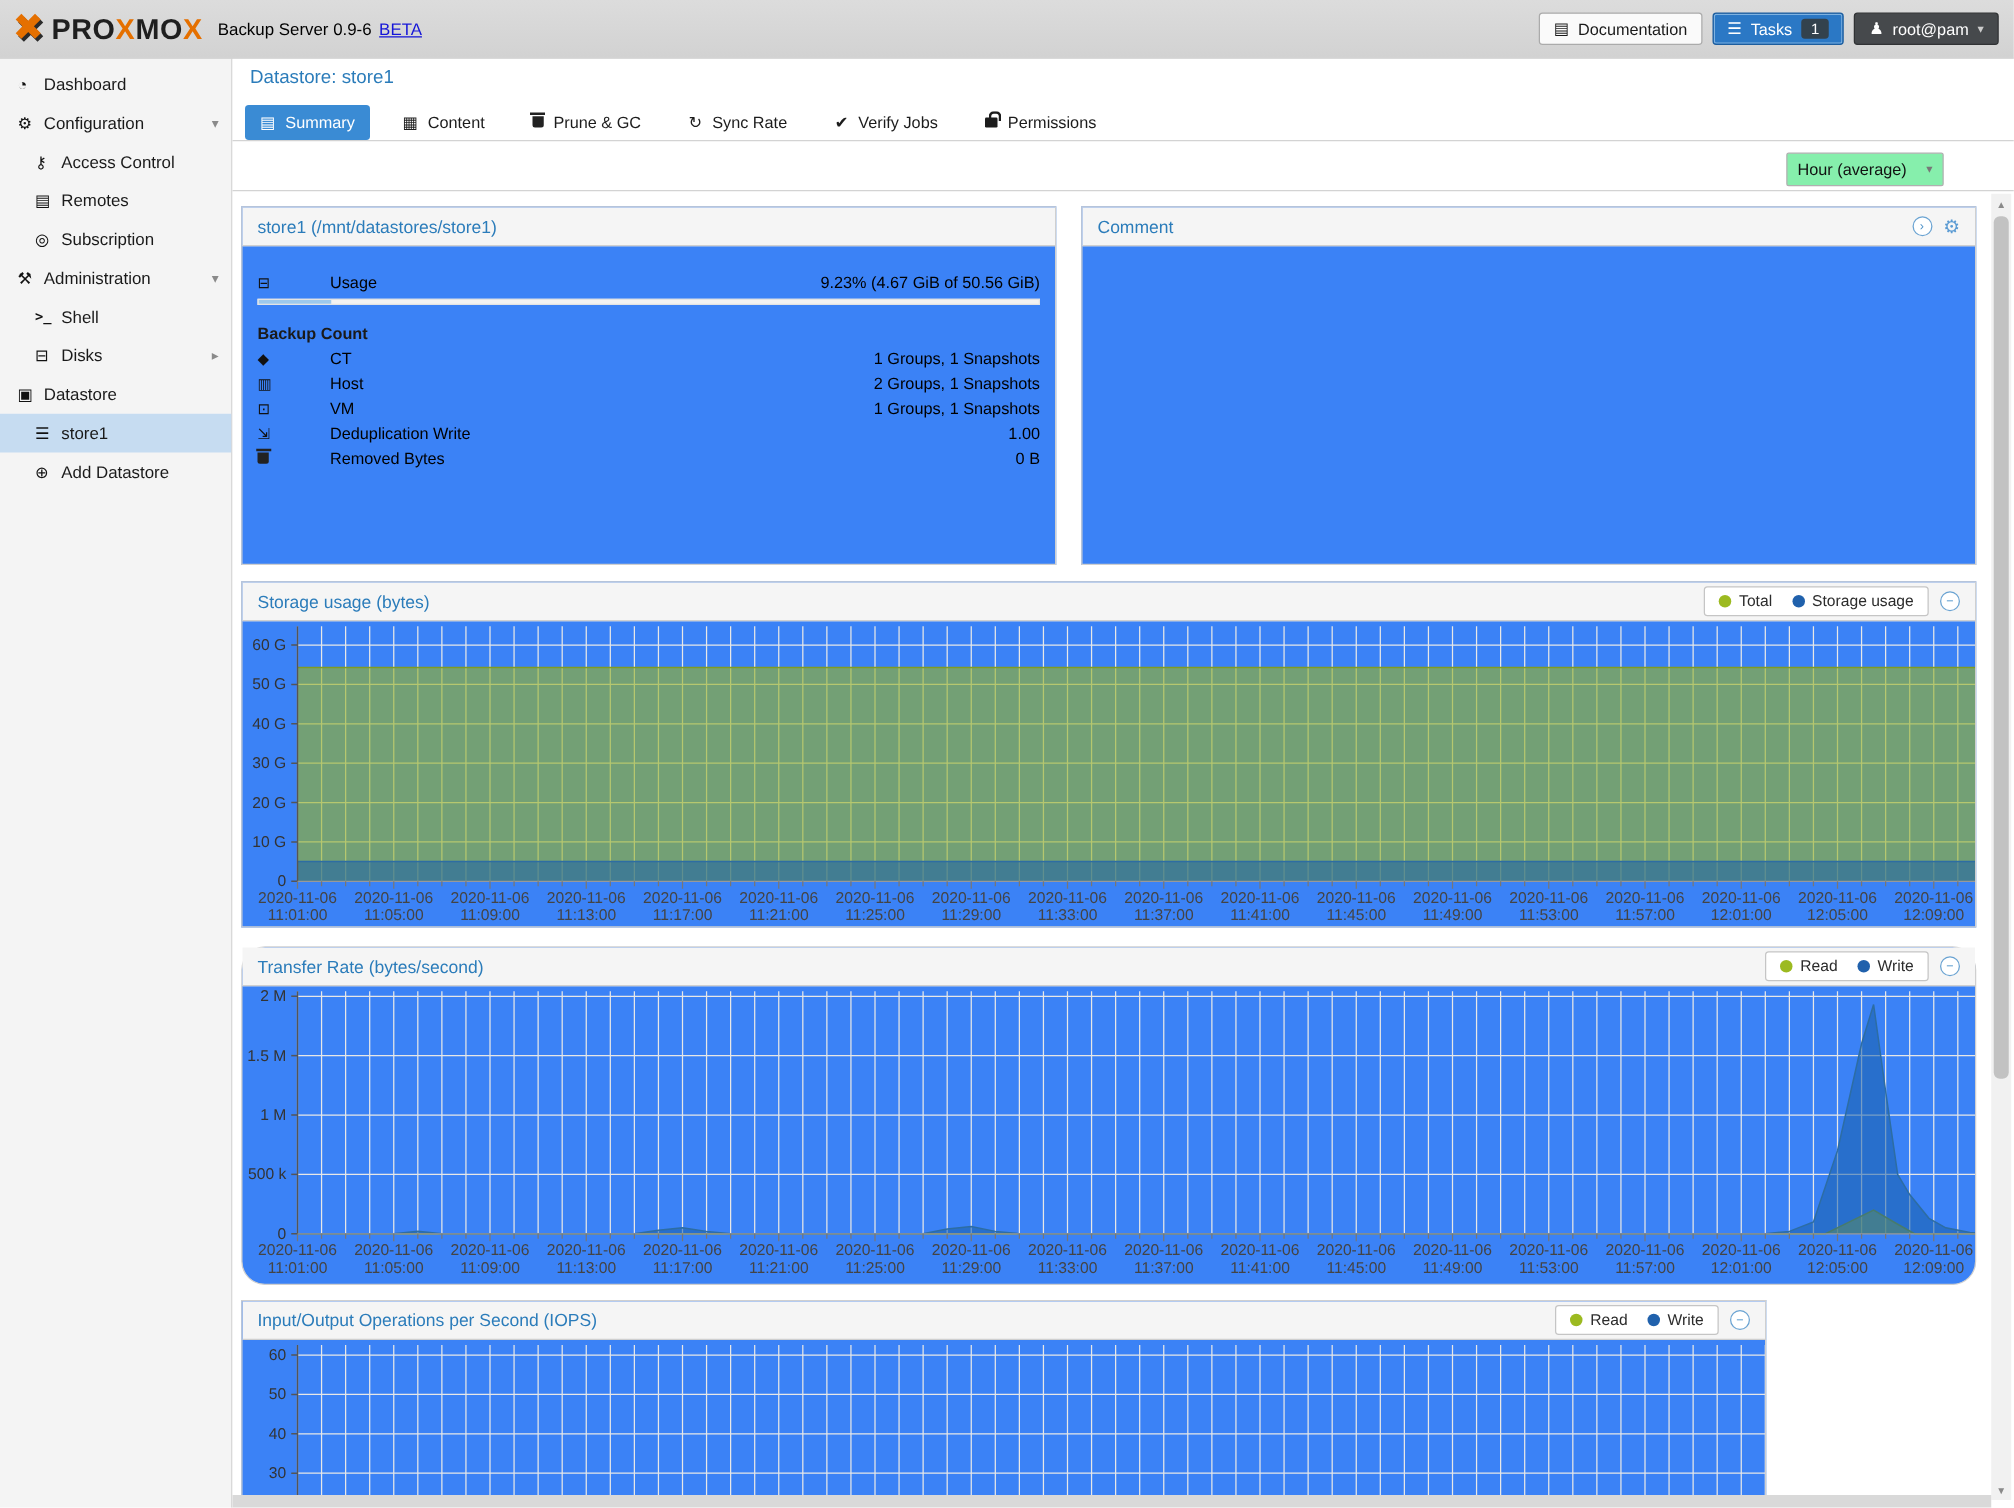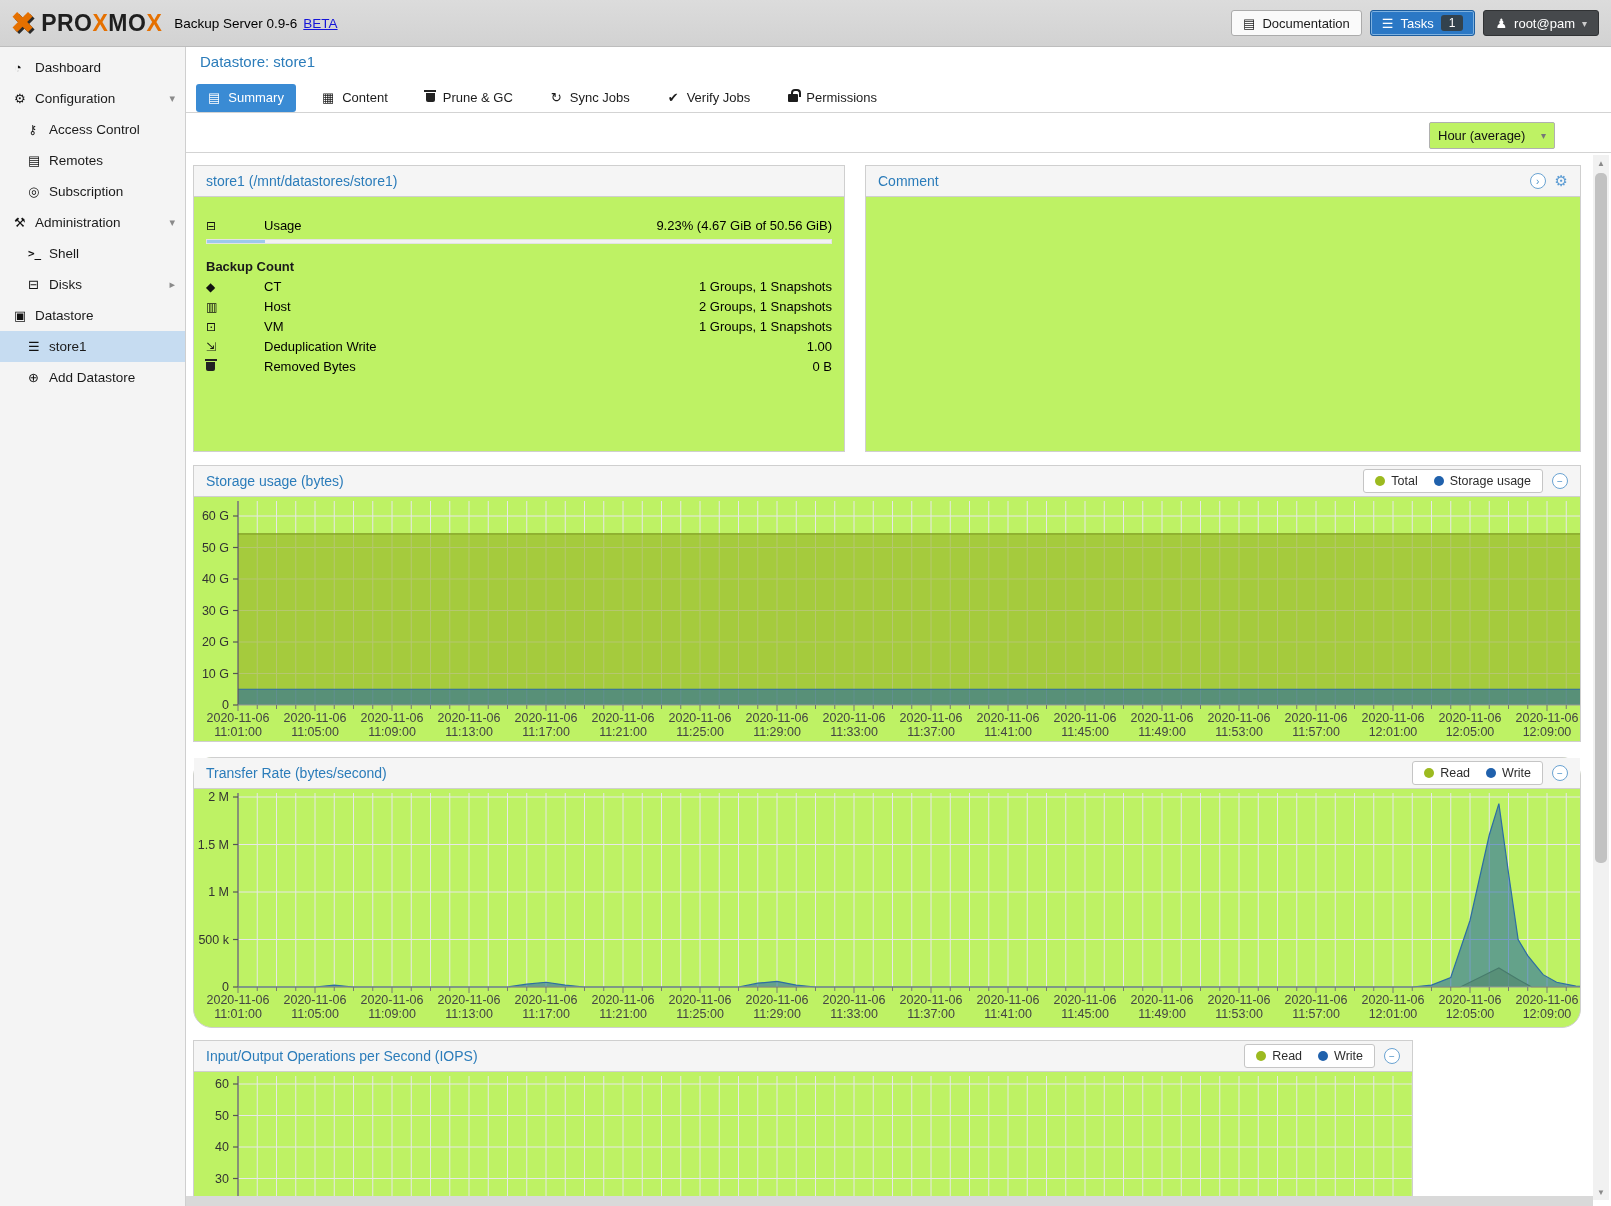--- a/index.html
+++ b/index.html
@@ -38,27 +38,27 @@
 
   
   #main-bg { left:186px; top:47px; width:1425px; height:1159px; background:#fff; }
   #page-title { left:200px; top:53px; font-size:15px; color:#2b7cba; }
   #tab-bar { left:196px; top:83px; height:29px; display:flex; gap:14px; align-items:center; }
   .tab { height:28px; display:flex; align-items:center; gap:8px; padding:0 12px; border-radius:3px; cursor:pointer; color:#1c1c1c; }
   .tab .t-ic { font-size:13px; }
   .tab.active { background:#3a8bd4; color:#fff; }
   .hline { background:#d3d3d3; height:1px; }
 
-  #hour-select { left:1429px; top:122px; width:126px; height:27px; background:#bef264;
+  #hour-select { left:1429px; top:122px; width:126px; height:27px; background:#86efac;
     border:1px solid #b0b0b0; border-radius:2px; display:flex; align-items:center;
     padding:0 8px; cursor:pointer; justify-content:space-between; color:#111; }
   #hour-select .chev { color:#777; font-size:10px; }
 
   
-  .panel { border:1px solid #cfcfcf; background:#bef264; }
+  .panel { border:1px solid #cfcfcf; background:#3b82f6; }
   .panel-header { height:31px; background:#f5f5f5; border-bottom:1px solid #cfcfcf;
     display:flex; align-items:center; padding:0 12px; }
   .panel-title { color:#2b7cba; font-size:14px; }
   .ph-right { margin-left:auto; display:flex; align-items:center; gap:9px; }
   .circ-ic { width:16px; height:16px; border:1px solid #6aa3d2; border-radius:50%; color:#4f93c9;
     display:flex; align-items:center; justify-content:center; font-size:10px; cursor:pointer; background:#fff; }
   .gear-ic { color:#5b9bd3; font-size:15px; cursor:pointer; }
   .legend-box { display:flex; align-items:center; gap:16px; background:#fff; border:1px solid #c5c5c5;
     border-radius:3px; height:24px; padding:0 11px; font-size:12.5px; color:#2c2c2c; }
   .legend-item { display:flex; align-items:center; gap:6px; cursor:pointer; }
@@ -185,21 +185,21 @@
     <div class="tab">
       <span class="t-ic">▦</span>
       <span>Content</span>
     </div>
     <div class="tab">
       <span class="t-ic"><span class="icon-trash"></span></span>
       <span>Prune &amp; GC</span>
     </div>
     <div class="tab">
       <span class="t-ic">↻</span>
-      <span>Sync Jobs</span>
+      <span>Sync Rate</span>
     </div>
     <div class="tab">
       <span class="t-ic">✔</span>
       <span>Verify Jobs</span>
     </div>
     <div class="tab">
       <span class="t-ic"><span class="icon-lock"></span></span>
       <span>Permissions</span>
     </div>
   </div>

